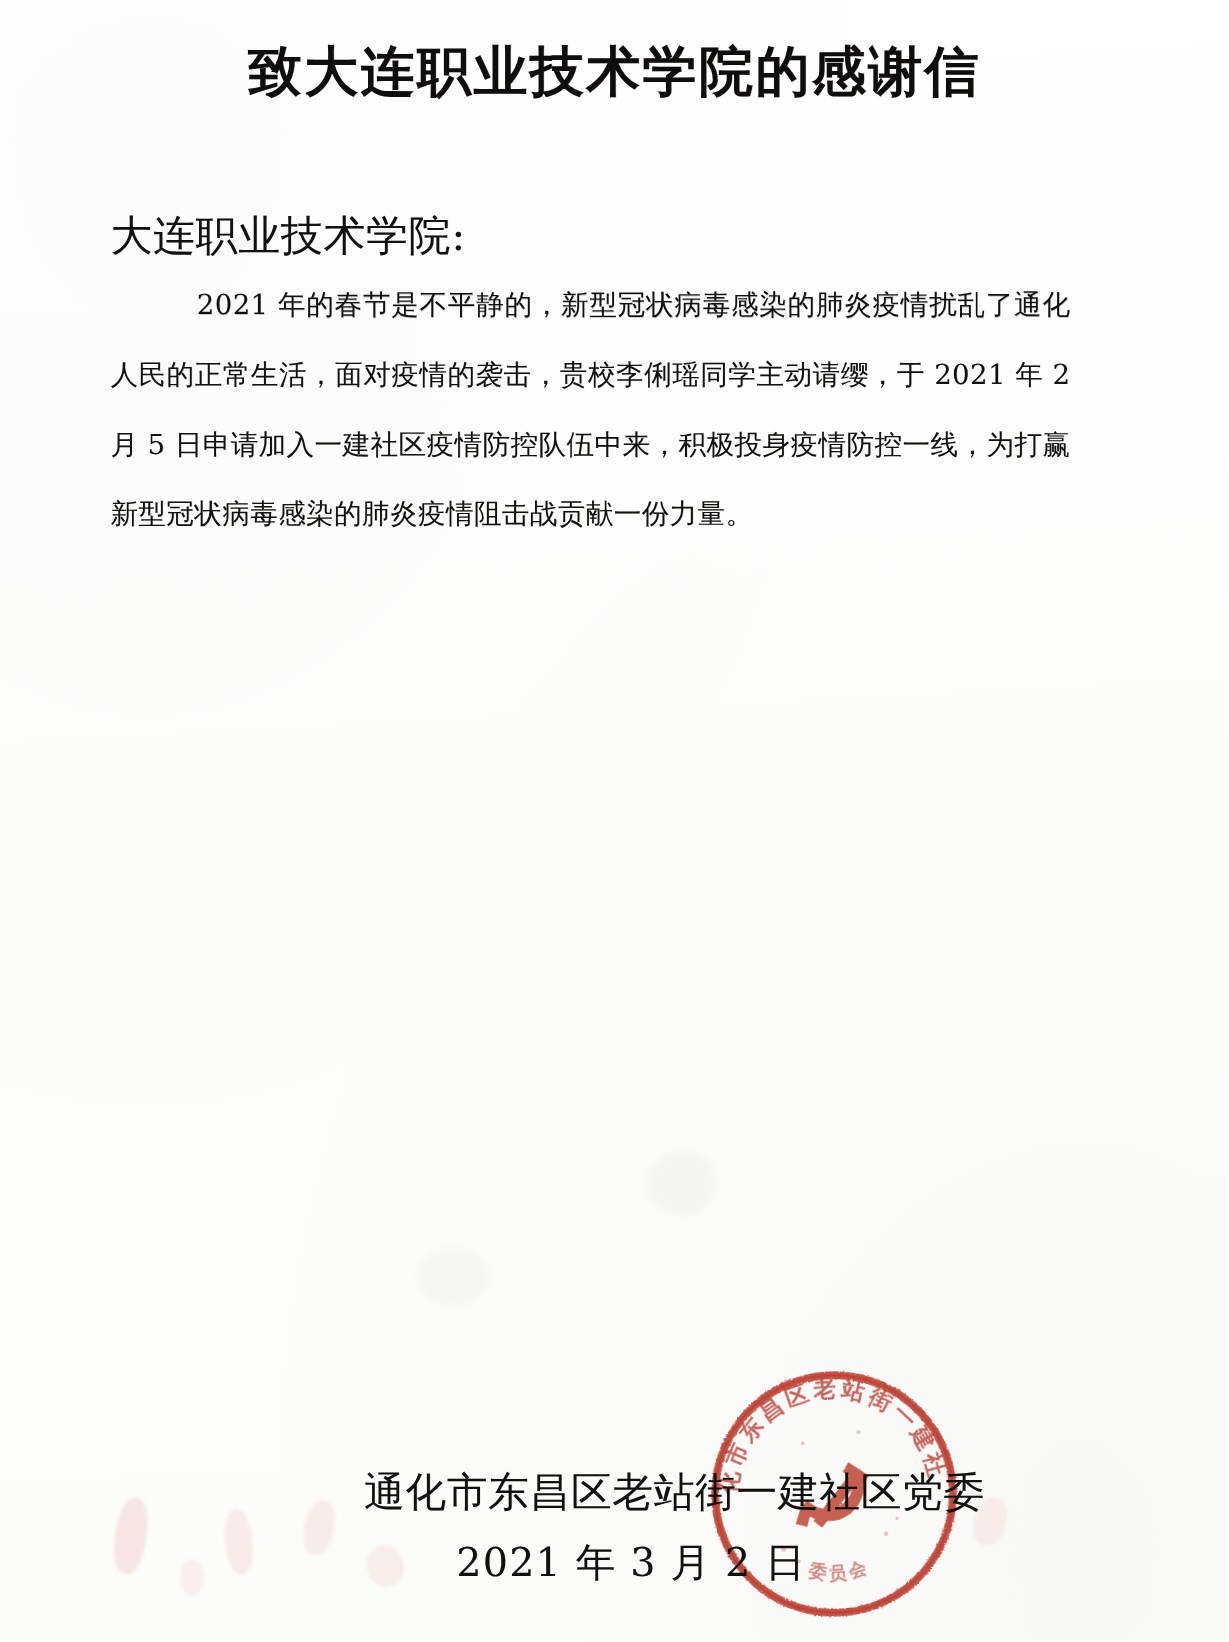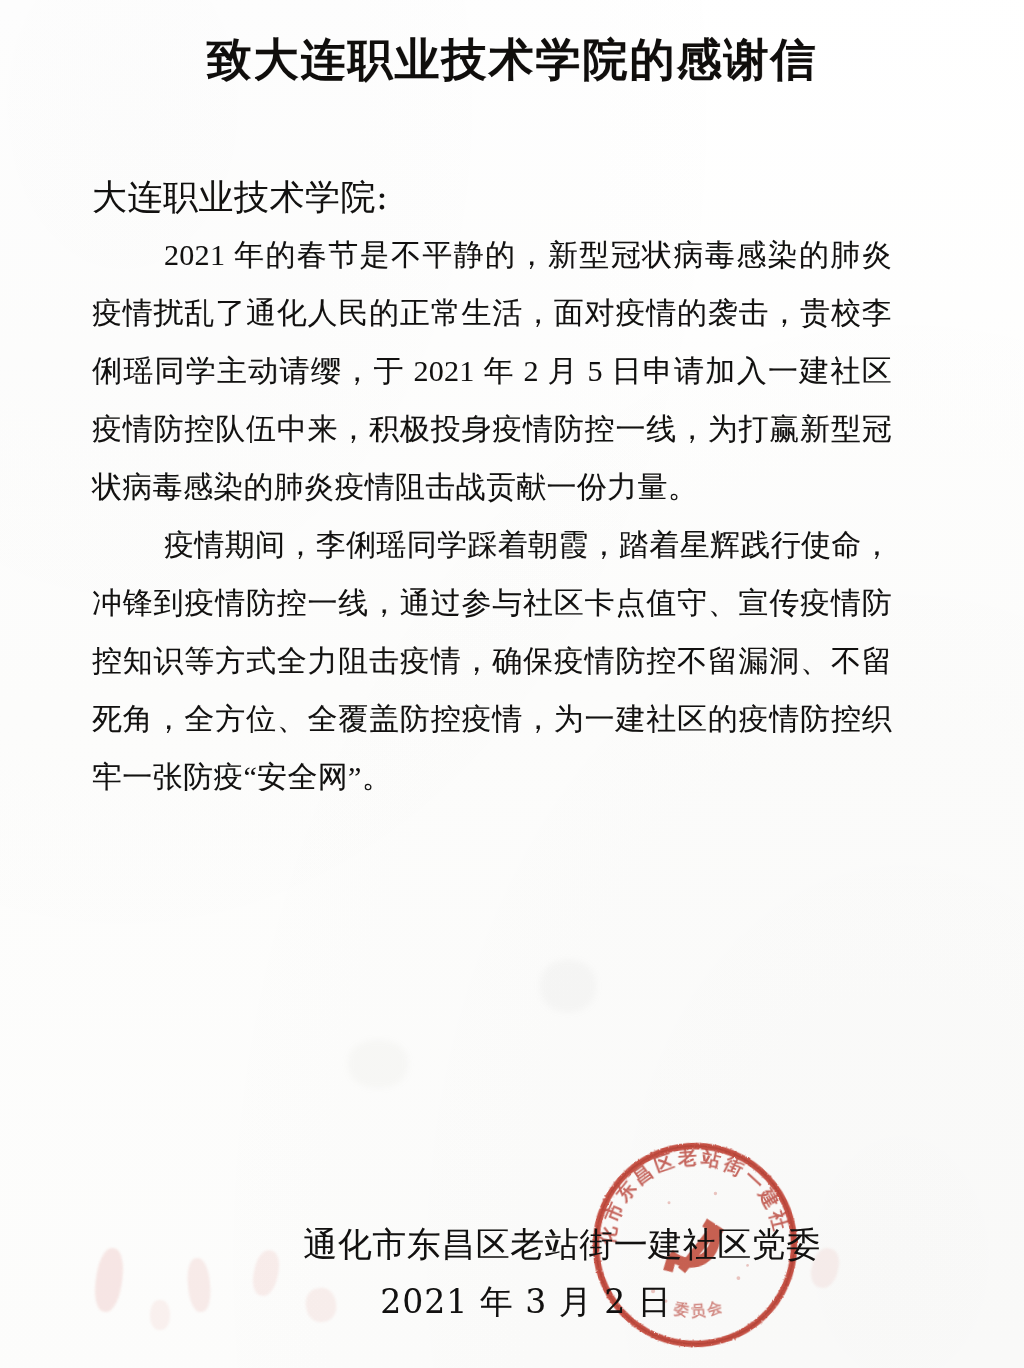--- a/index.html
+++ b/index.html
@@ -63,29 +63,28 @@
   .salutation {
     font-size: 35px;
     line-height: 58px;
     color: #121110;
     letter-spacing: 0.5px;
     white-space: nowrap;
     text-shadow: 0.3px 0.2px 0 rgba(0,0,0,0.2);
   }
 
   .para {
-    font-size: 30px;
+    font-size: 23px;
     line-height: 58px;
     color: #121110;
     letter-spacing: 0.3px;
     text-align: justify;
     text-justify: inter-character;
     text-indent: 72px;
     text-shadow: 0.3px 0.2px 0 rgba(0,0,0,0.2);
-    font-family: Liberation Serif, serif;
   }
 
   .signoff {
     position: absolute;
     left: 0;
     top: 1222px;
     width: 1024px;
     z-index: 4;
   }
 
@@ -158,21 +157,20 @@
   <div class="smudge s8"></div>
 
   <div class="doc-title">致大连职业技术学院的感谢信</div>
 
   <div class="body-block">
 
     <div class="salutation">大连职业技术学院:</div>
 
     <div class="para">2021 年的春节是不平静的，新型冠状病毒感染的肺炎疫情扰乱了通化人民的正常生活，面对疫情的袭击，贵校李俐瑶同学主动请缨，于 2021 年 2 月 5 日申请加入一建社区疫情防控队伍中来，积极投身疫情防控一线，为打赢新型冠状病毒感染的肺炎疫情阻击战贡献一份力量。</div>
 
-    <div class="para">疫情期间，李俐瑶同学踩着朝霞，踏着星辉践行使命，冲锋到疫情防控一线，通过参与社区卡点值守、宣传疫情防控知识等方式全力阻击疫情，确保疫情防控不留漏洞、不留死角，全方位、全覆盖防控疫情，为一建社区的疫情防控织牢一张防疫“安全网”。</div>
 
   </div>
 
   <div class="seal">
     <svg viewBox="0 0 214 214" xmlns="http://www.w3.org/2000/svg" aria-hidden="true">
       <defs>
         <path id="rimTopArc" d="M 26 107 A 81 81 0 0 1 188 107"></path>
         <path id="rimBotArc" d="M 36 107 A 71 71 0 0 0 178 107"></path>
         <filter id="inkRough" x="-20%" y="-20%" width="140%" height="140%">
           <feTurbulence type="fractalNoise" baseFrequency="0.55" numOctaves="3" seed="9" result="n"></feTurbulence>

